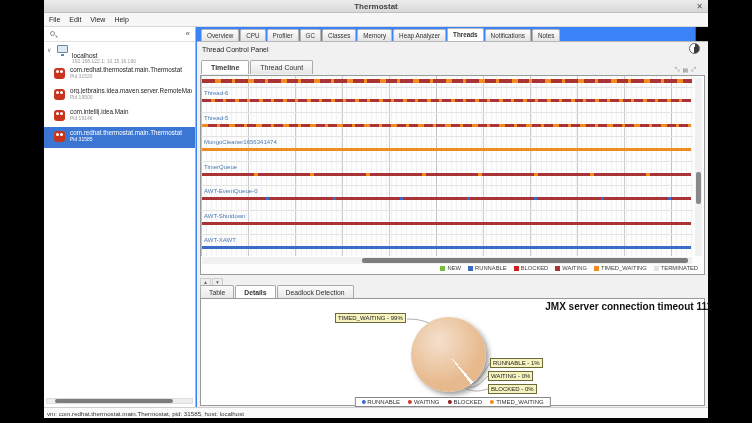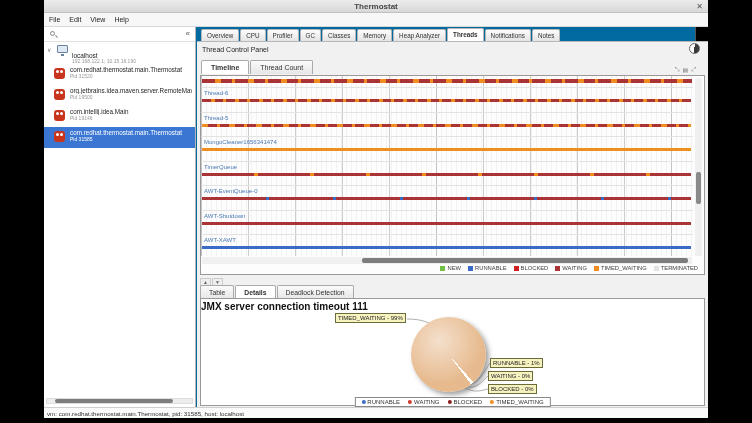--- a/index.html
+++ b/index.html
@@ -1,18 +1,18 @@
 <!DOCTYPE html>
 <html><head>
 <meta charset="utf-8">
 <style>
   * { margin:0; padding:0; box-sizing:border-box; font-family:"Liberation Sans", sans-serif; }
   html,body { width:752px; height:423px; background:#000; overflow:hidden; }
   body { position:relative; }
-  .window { position:absolute; left:44px; top:0; width:652px; height:418px; background:#0369a1; border-right:1px solid #555; }
+  .window { position:absolute; left:44px; top:0; width:652px; height:418px; background:#3b82f6; border-right:1px solid #555; }
 
   
   .titlebar { position:absolute; left:0; top:0; width:664px; height:13px;
     background:linear-gradient(#ececec,#d8d8d8); border-bottom:1px solid #bfbfbf;
     display:flex; align-items:center; justify-content:center; }
   .titlebar .title { font-size:8px; font-weight:bold; color:#444; }
   .titlebar .close { position:absolute; right:5px; top:2px; font-size:8px; color:#555; line-height:9px; cursor:default; }
 
   
   .menubar { position:absolute; left:0; top:13px; width:664px; height:14px; background:#f7f7f7;
@@ -95,21 +95,21 @@
   .splitbtns span { font-size:5px; color:#666; border:1px solid #ccc; background:#eee; padding:0 2px; line-height:6px; }
 
   
   .btabs { position:absolute; left:3px; top:243px; display:flex; gap:1px; }
   .btab { font-size:6.8px; color:#333; background:linear-gradient(#fbfbfb,#e6e6e6); border:1px solid #aaa; border-bottom:none;
     padding:3px 8px; border-radius:2px 2px 0 0; }
   .btab.sel { background:#fff; font-weight:bold; }
 
   
   .details { position:absolute; left:3px; top:256px; width:505px; height:108px; background:#fff; border:1px solid #999; }
-  .pie-title { position:absolute; left:0; top:2px; width:100%; text-align:left; font-size:10px; font-weight:bold; color:#111; }
+  .pie-title { position:absolute; left:8px; top:2px; width:100%; text-align:right; font-size:10px; font-weight:bold; color:#111; }
   .pie { position:absolute; left:210px; top:18px; width:75px; height:75px; border-radius:50%;
     background-image:
       radial-gradient(circle at 38% 32%, rgba(255,255,255,.55), rgba(255,255,255,0) 62%),
       conic-gradient(from 138deg, #ffffff 0deg 5deg, #e7ba8e 5deg 360deg);
     box-shadow:3px 3px 5px rgba(80,80,80,.55); }
   .callout { position:absolute; background:#f7f3c0; border:1px solid #6b6b3a; font-size:6px; color:#222; padding:1px 2px; white-space:nowrap; }
   .co-tw { left:134px; top:14px; }
   .co-ru { left:289px; top:59px; }
   .co-wa { left:287px; top:72px; }
   .co-bl { left:287px; top:85px; }

